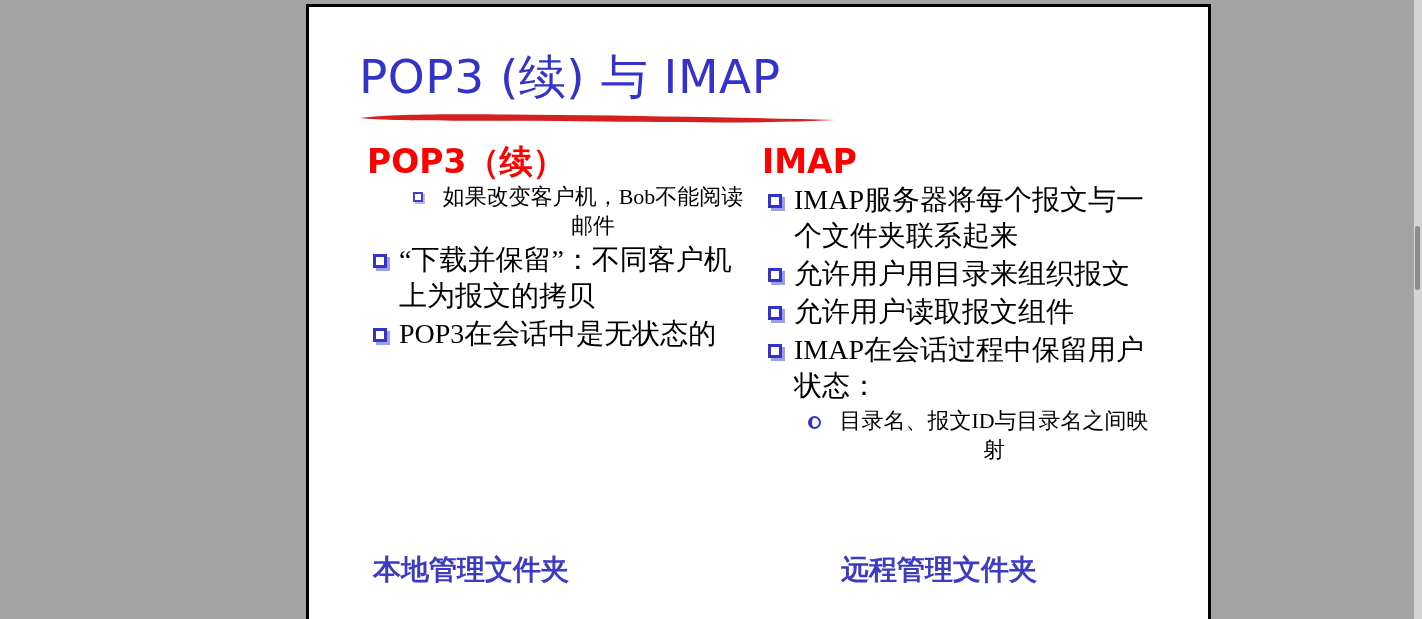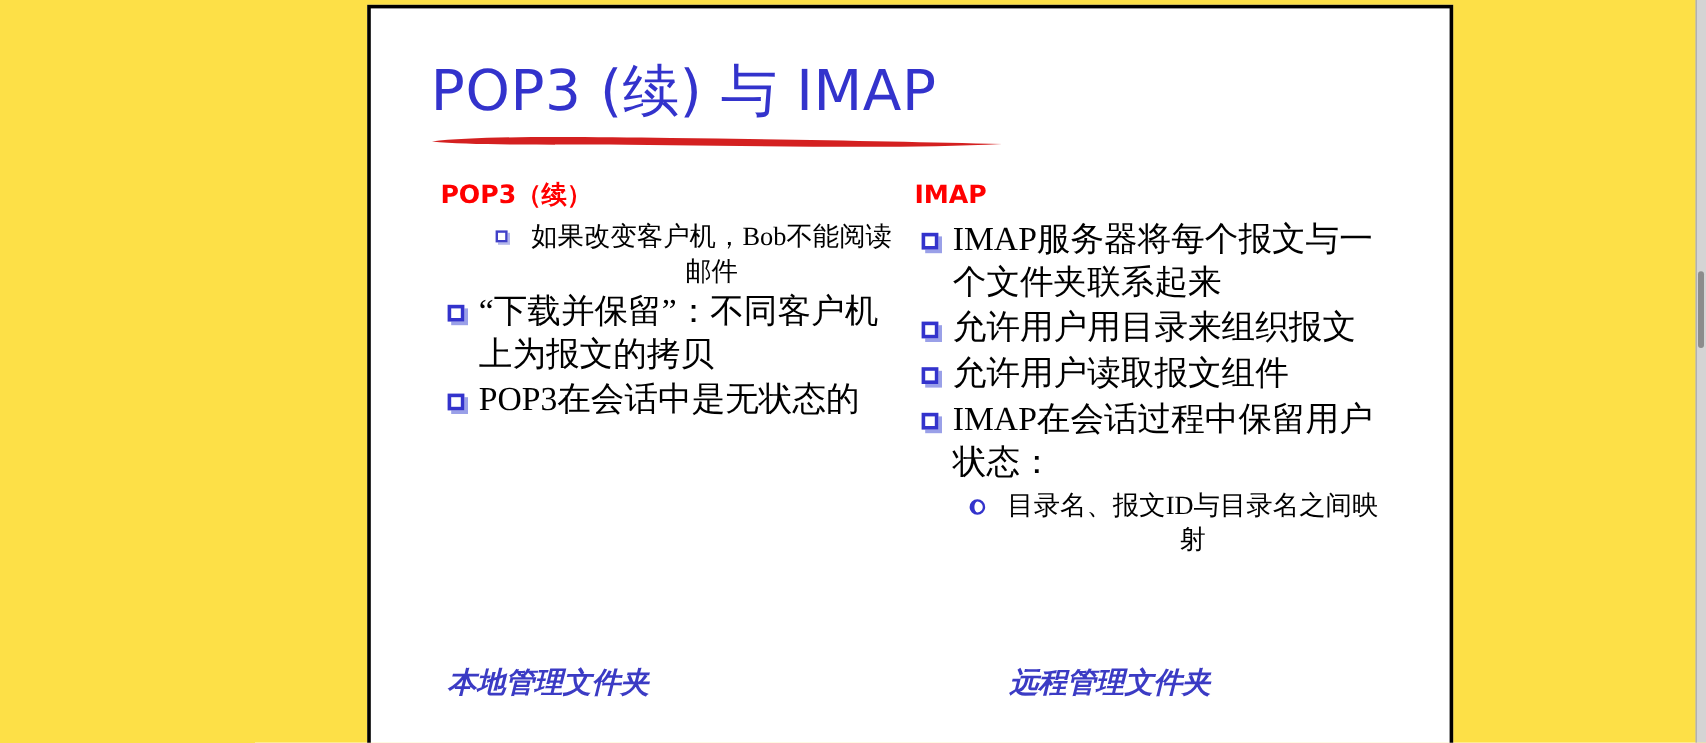--- a/index.html
+++ b/index.html
@@ -13,21 +13,21 @@
     overflow: hidden;
     font-family: "Liberation Serif", "DejaVu Serif", serif;
     position: relative;
   }
 
   
   #viewer {
     position: absolute;
     left: 0; top: 0;
     width: 1422px; height: 619px;
-    background: #fde047;
+    background: #a3a3a3;
   }
 
   
   #slide {
     position: absolute;
     left: 306px;
     top: 4px;
     width: 905px;
     height: 680px;              
     background: #ffffff;
@@ -64,21 +64,21 @@
   .col {
     position: absolute;
     top: 139px;
   }
   .col-left  { left: 52px;  width: 390px; }
   .col-right { left: 447px; width: 400px; }
 
   .col-head {
     font-family: "DejaVu Sans", "Liberation Sans", sans-serif;
     font-weight: bold;
-    font-size: 21px;
+    font-size: 33px;
     line-height: 32px;
     color: #FF0000;
     margin: 0 0 4px 6px;
     white-space: nowrap;
   }
 
   
   .bullet {
     display: flex;
     align-items: flex-start;
@@ -136,23 +136,22 @@
   }
   .lv2 .btext {
     font-size: 22px;
     line-height: 29px;
   }
 
   
   .caption {
     position: absolute;
     font-family: "Liberation Serif", "DejaVu Serif", serif;
-    font-style: italic;
     font-weight: bold;
-    font-size: 24px;
+    font-size: 28px;
     line-height: 34px;
     color: #3B3BC4;
     white-space: nowrap;
   }
   #caption-left  { left: 64px;  top: 546px; }
   #caption-right { left: 500px; top: 546px; margin-left: 32px; }
 
   
   #scroll-track {
     position: absolute;

